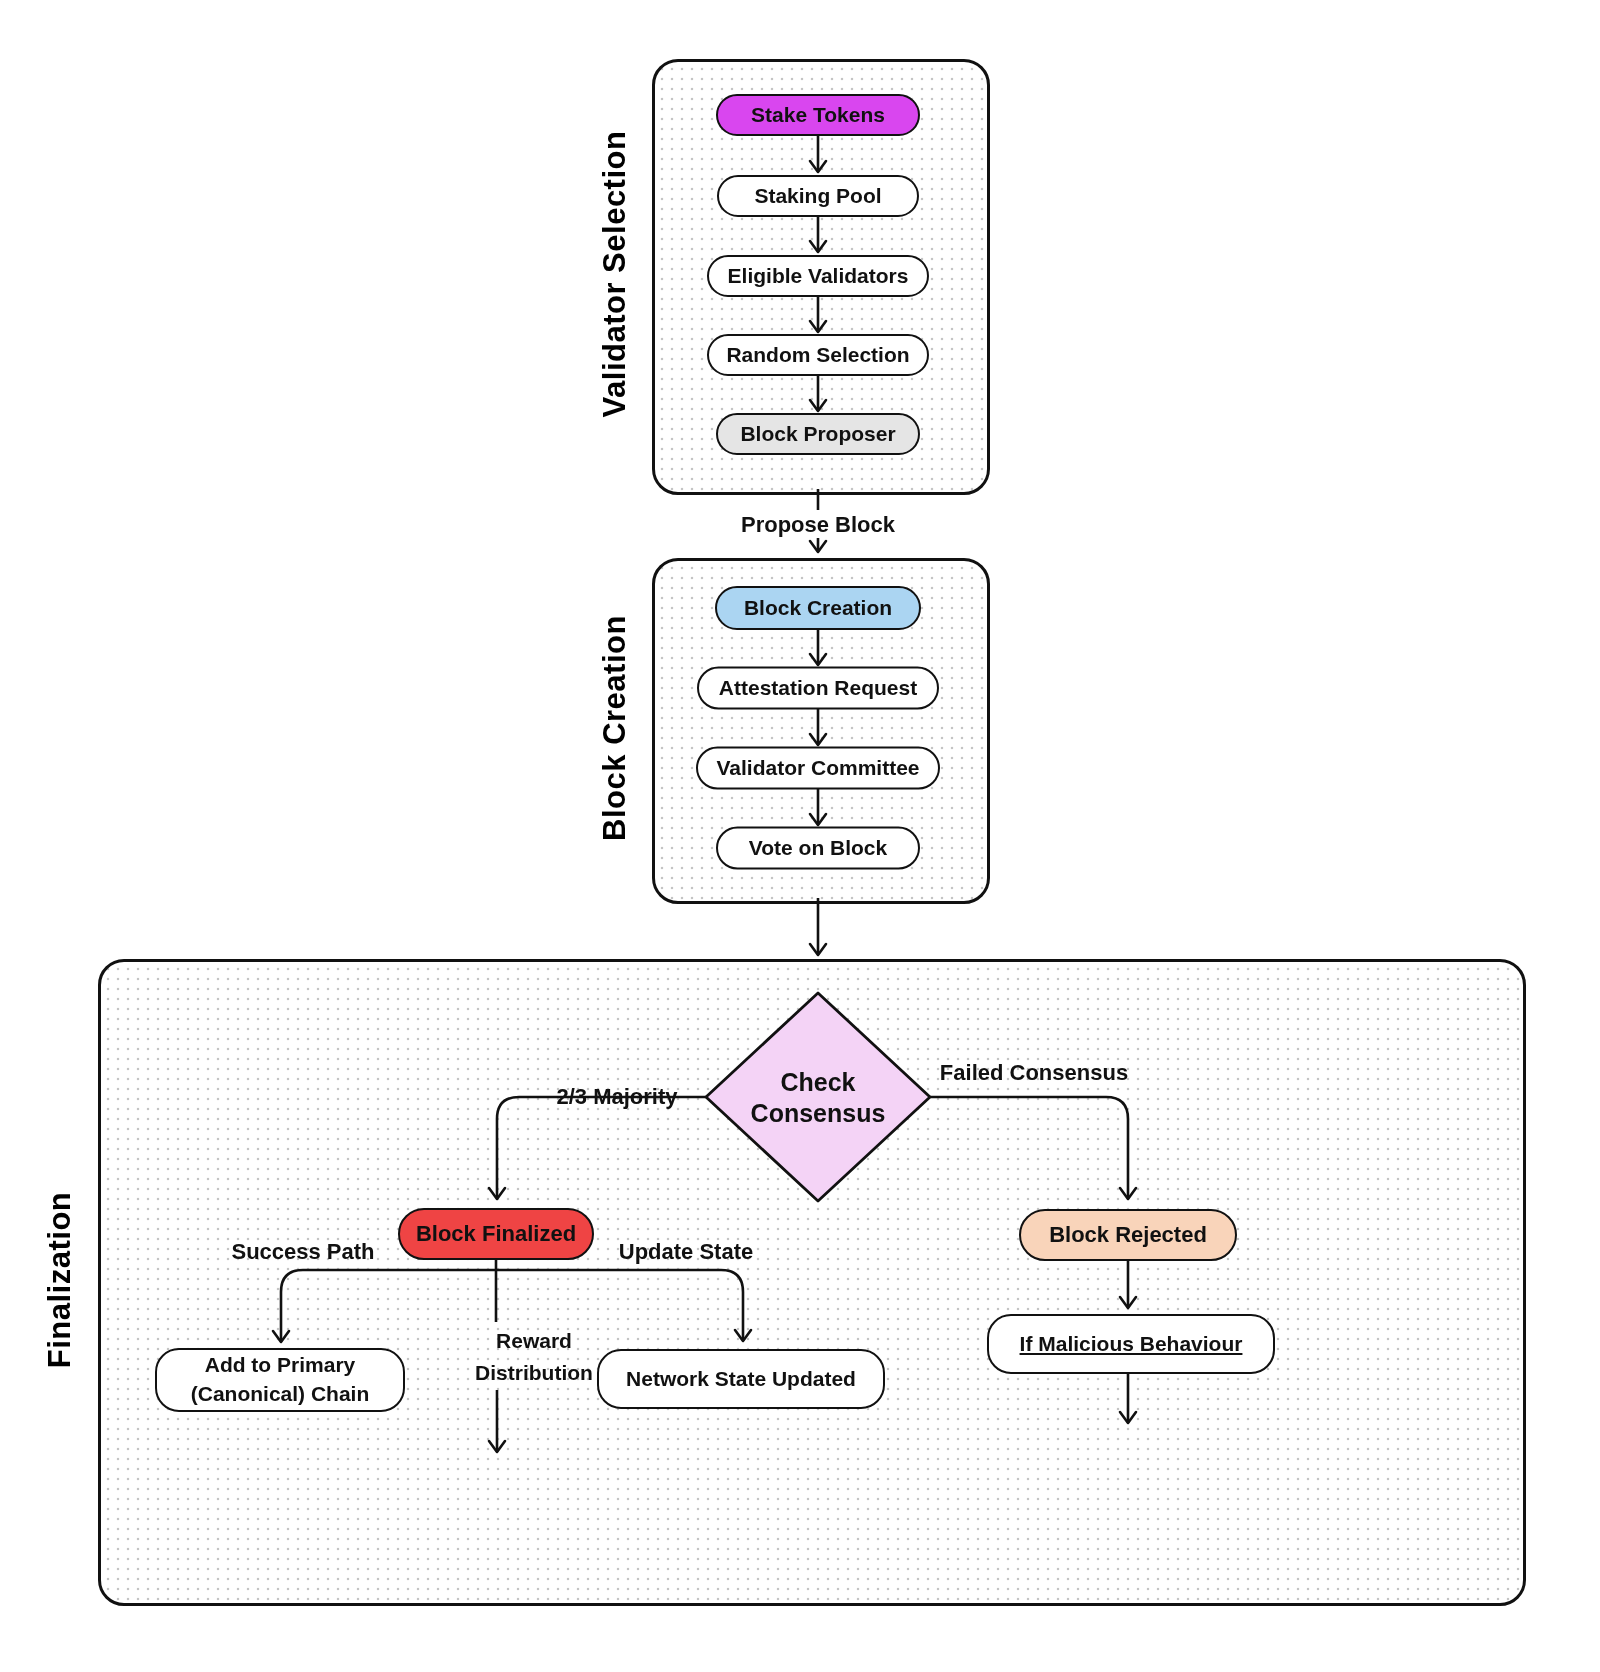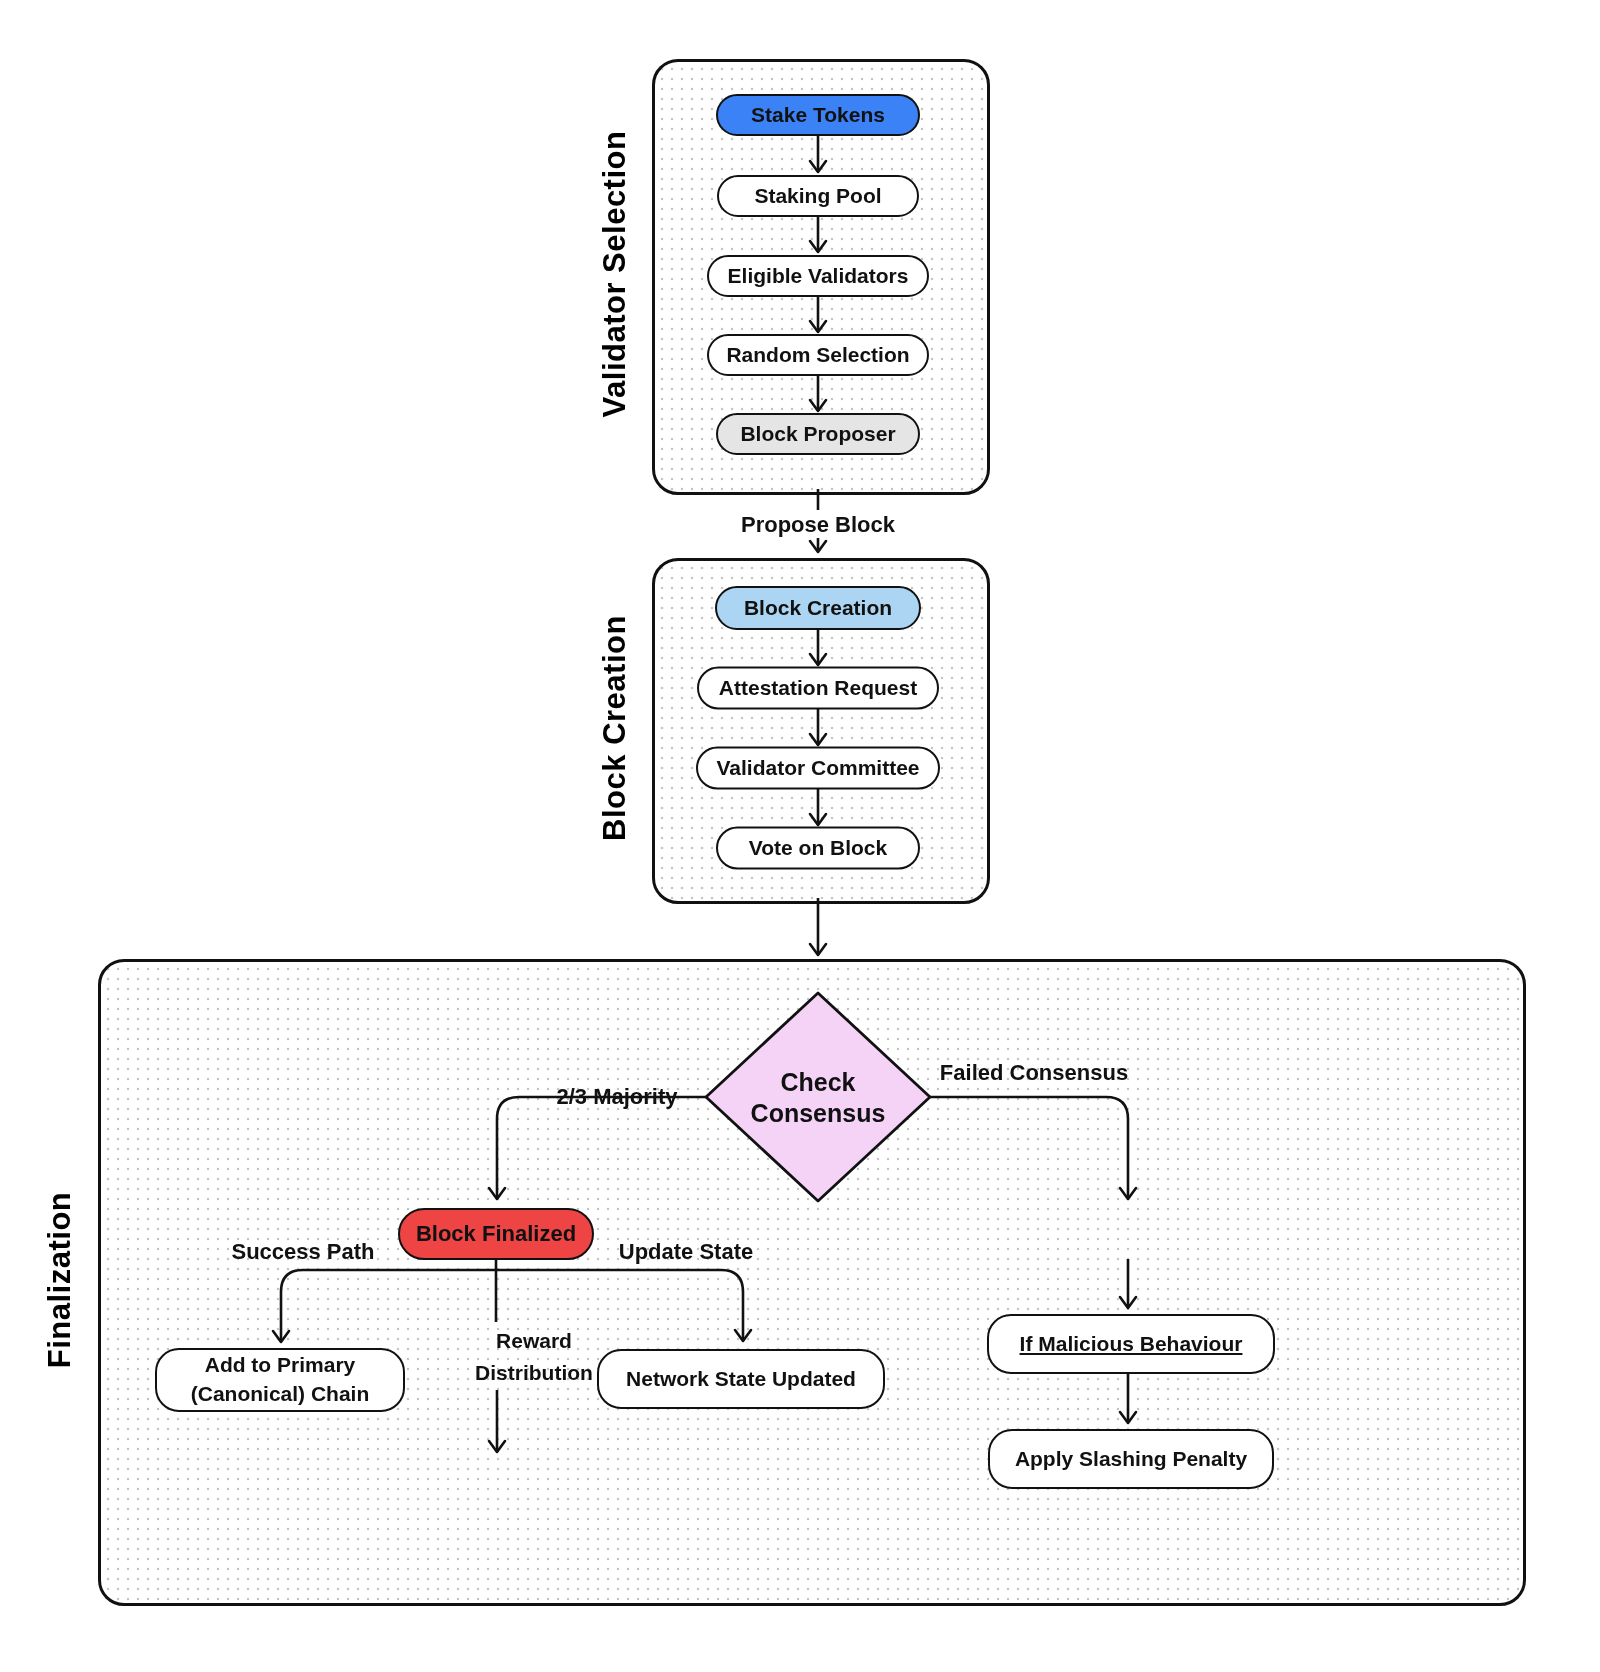--- a/index.html
+++ b/index.html
@@ -68,40 +68,40 @@
       <path d="M496 1258 V1322"></path>
       <path d="M496 1270 H303 Q281 1270 281 1292 V1342" marker-end="url(#arrow)"></path>
       <path d="M496 1270 H721 Q743 1270 743 1292 V1341" marker-end="url(#arrow)"></path>
       <path d="M497 1390 V1452" marker-end="url(#arrow)"></path>
       <path d="M1128 1259 V1308" marker-end="url(#arrow)"></path>
       <path d="M1128 1373 V1423" marker-end="url(#arrow)"></path>
       <polygon points="818,993 930,1097 818,1201 706,1097" stroke-width="2.8" stroke-linejoin="round" fill="#f4d3f6"></polygon>
     </g>
   </svg>
 
-  <div class="node pill" style="left: 818px; top: 115px; width: 200px; height: 38px; background-color: #3b82f6;">Stake Tokens</div>
+  <div class="node pill" style="left: 818px; top: 115px; width: 200px; height: 38px; background-color: #d946ef;">Stake Tokens</div>
   <div class="node pill" style="left:818px;top:196px;width:198px;height:38px;text-align:right;">Staking Pool</div>
   <div class="node pill" style="left:818px;top:276px;width:218px;height:38px;">Eligible Validators</div>
   <div class="node pill" style="left:818px;top:355px;width:218px;height:38px;">Random Selection</div>
   <div class="node pill" style="left: 818px; top: 434px; width: 200px; height: 38px; background-color: #e5e5e5;">Block Proposer</div>
 
   <div class="node pill" style="left: 818px; top: 608px; width: 202px; height: 40px; background-color: rgb(171, 213, 242);">Block Creation</div>
   <div class="node pill" style="left:818px;top:688px;width:238px;height:39px;">Attestation Request</div>
   <div class="node pill" style="left:818px;top:768px;width:240px;height:39px;">Validator Committee</div>
   <div class="node pill" style="left:818px;top:848px;width:200px;height:39px;">Vote on Block</div>
 
   <div class="diamond-label" style="left:818px;top:1097px;">Check
 Consensus</div>
 
   <div class="node pill" style="left: 496px; top: 1234px; width: 192px; height: 48px; font-size: 22px; background-color: #ef4444;">Block Finalized</div>
+  <div class="node pill" style="left: 1128px; top: 1235px; width: 214px; height: 48px; font-size: 22px; background-color: rgb(249, 212, 186);">Block Rejected</div>
   <div class="node rbox" style="left:280px;top:1380px;width:246px;height:60px;">Add to Primary
 (Canonical) Chain</div>
   <div class="node rbox" style="left:741px;top:1379px;width:284px;height:56px;">Network State Updated</div>
   <div class="node rbox" style="left:1131px;top:1344px;width:284px;height:56px;text-decoration:underline;">If Malicious Behaviour</div>
-  <div class="node rbox" style="left:1131px;top:1459px;width:282px;height:56px;">Apply Slashing Penalty</div>
 
   <div class="edge-label" style="left:818px;top:524px;font-size:22px;">Propose Block</div>
   <div class="edge-label" style="left:617px;top:1072px;font-size:22px;margin-top:24px;">2/3 Majority</div>
   <div class="edge-label" style="left:1034px;top:1072px;font-size:22px;">Failed Consensus</div>
   <div class="edge-label" style="left:303px;top:1251px;font-size:22px;">Success Path</div>
   <div class="edge-label" style="left:686px;top:1251px;font-size:22px;">Update State</div>
   <div class="edge-label" style="left:499px;top:1356px;margin-left:35px;">Reward
 Distribution</div>
 
 </div>

